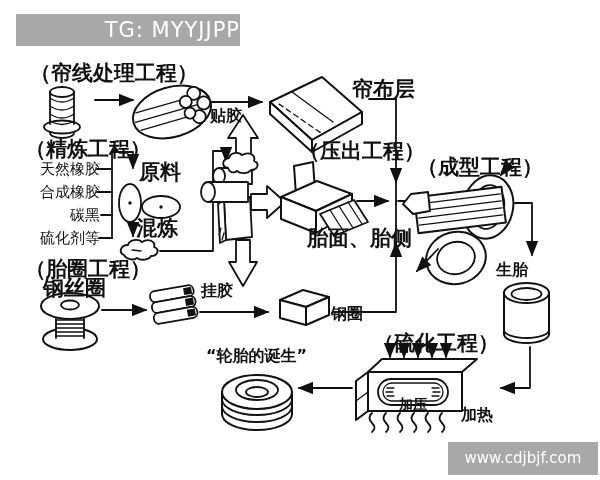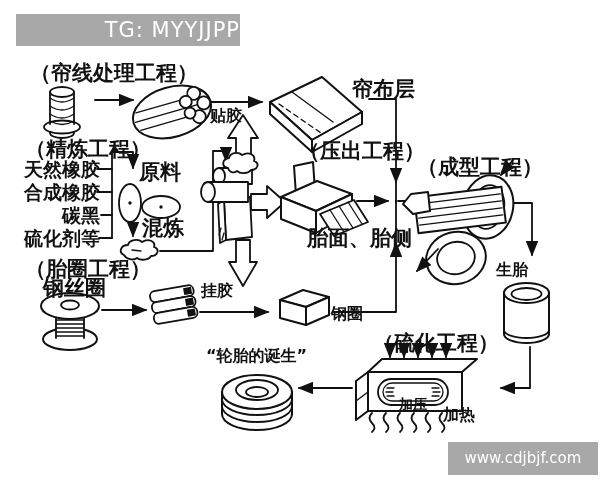--- a/index.html
+++ b/index.html
@@ -5,21 +5,21 @@
   html,body{margin:0;padding:0;background:#fff;}
   #canvas{position:relative;width:600px;height:480px;background:#ffffff;overflow:hidden;
           font-family:"DejaVu Sans","Liberation Sans",sans-serif;}
   .wm{position:absolute;background:#a8a8a8;color:#ffffff;font-weight:400;
       font-family:"DejaVu Sans","Liberation Sans",sans-serif;text-align:right;}
   #wm-tl{left:16px;top:14px;width:214px;height:32px;line-height:32px;font-size:21px;padding-left:10px;letter-spacing:1px;}
   #wm-br{left:448px;top:442px;width:150px;height:33px;line-height:33px;font-size:15px;text-align:center;}
   .lbl{position:absolute;color:#111;font-weight:bold;white-space:nowrap;line-height:1.15;}
   .f15{font-size:21px;} .f16{font-size:16px;}
   #materials{position:absolute;left:16px;top:158px;width:84px;text-align:right;}
-  #materials .mat{font-size:19px;font-weight:bold;color:#111;height:23px;line-height:23px;white-space:nowrap;}
+  #materials .mat{font-size:15px;font-weight:normal;color:#111;height:23px;line-height:23px;white-space:nowrap;}
   #press-label-cap{position:absolute;left:382px;top:396px;width:62px;text-align:center;font-size:14px;}
   svg{position:absolute;left:0;top:0;}
   .ln{stroke:#111;fill:none;stroke-width:1.8;stroke-linecap:round;stroke-linejoin:round;}
   .thick{stroke-width:2;} .thin{stroke-width:1.3;}
   .wf{fill:#ffffff;}
   .dk{fill:#111;stroke:none;}
 </style>
 </head>
 <body>
 
@@ -212,35 +212,35 @@
   <div class="lbl f15" style="left:352px;top:77px;">帘布层</div>
 
   <div class="lbl f15" style="left:25px;top:137px;">（精炼工程）</div>
   <div id="materials">
     <div class="mat">天然橡胶</div>
     <div class="mat">合成橡胶</div>
     <div class="mat">碳黑</div>
     <div class="mat">硫化剂等</div>
   </div>
   <div class="lbl f15" style="left:139px;top:160px;">原料</div>
-  <div class="lbl f15" style="left:142px;top:216px;">混炼</div>
+  <div class="lbl f15" style="left:136px;top:216px;">混炼</div>
 
   <div class="lbl f15" style="left:299px;top:139px;">（压出工程）</div>
   <div class="lbl f15" style="left:307px;top:226px;text-align:center;">胎面、胎侧</div>
 
   <div class="lbl f15" style="left:417px;top:155px;">（成型工程）</div>
   <div class="lbl f16" style="left:496px;top:261px;text-align:center;">生胎</div>
 
   <div class="lbl f15" style="left:25px;top:257px;">（胎圈工程）</div>
   <div class="lbl f15" style="left:43px;top:276px;">钢丝圈</div>
   <div class="lbl f16" style="left:201px;top:282px;">挂胶</div>
   <div class="lbl f16" style="left:331px;top:273px;margin-top:32px;">钢圈</div>
 
   <div class="lbl f15" style="left:373px;top:331px;">（硫化工程）</div>
   <div class="lbl" id="press-label-cap">加压</div>
-  <div class="lbl f16" style="left:443px;top:406px;">加热</div>
+  <div class="lbl f16" style="left:461px;top:406px;">加热</div>
 
   <div class="lbl f16" style="left:206px;top:347px;">“轮胎的诞生”</div>
 
   <div class="wm" id="wm-tl">TG: MYYJJPP</div>
   <div class="wm" id="wm-br">www.cdjbjf.com</div>
 
 </div>
 
 </body></html>

